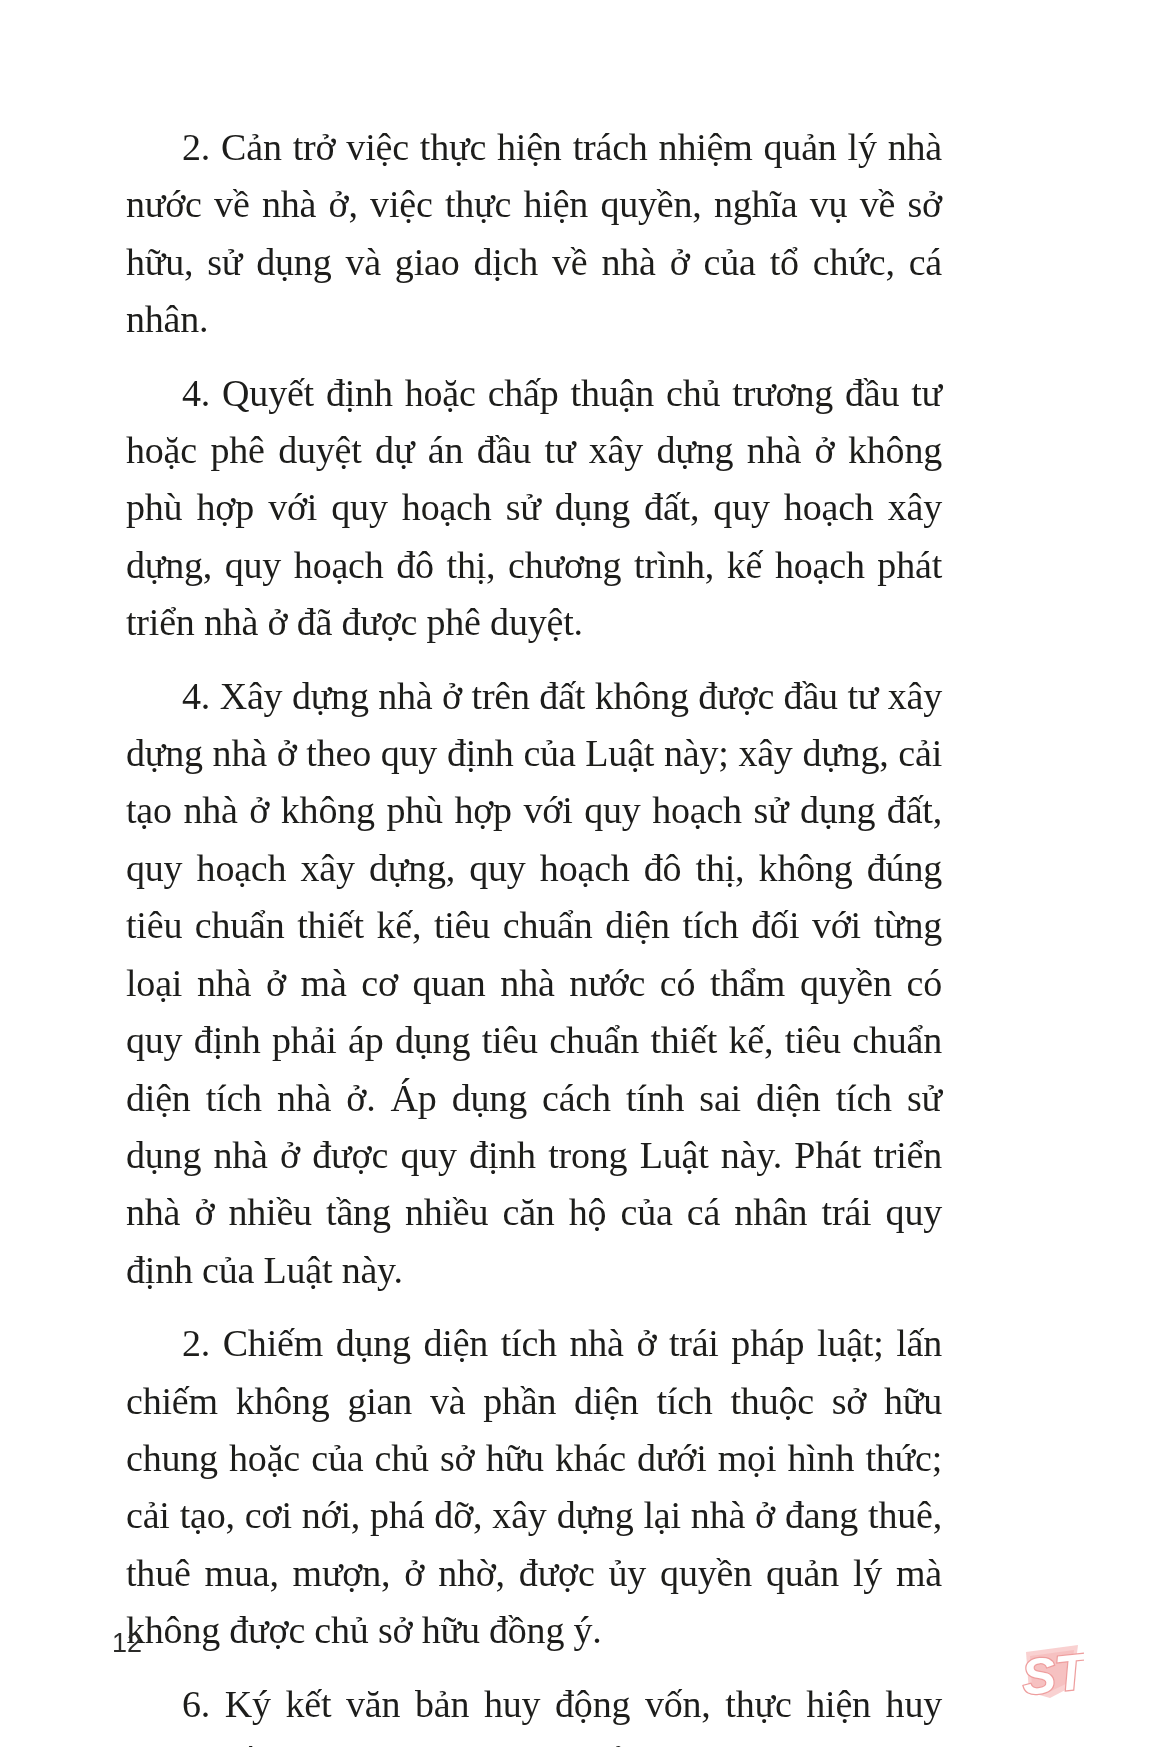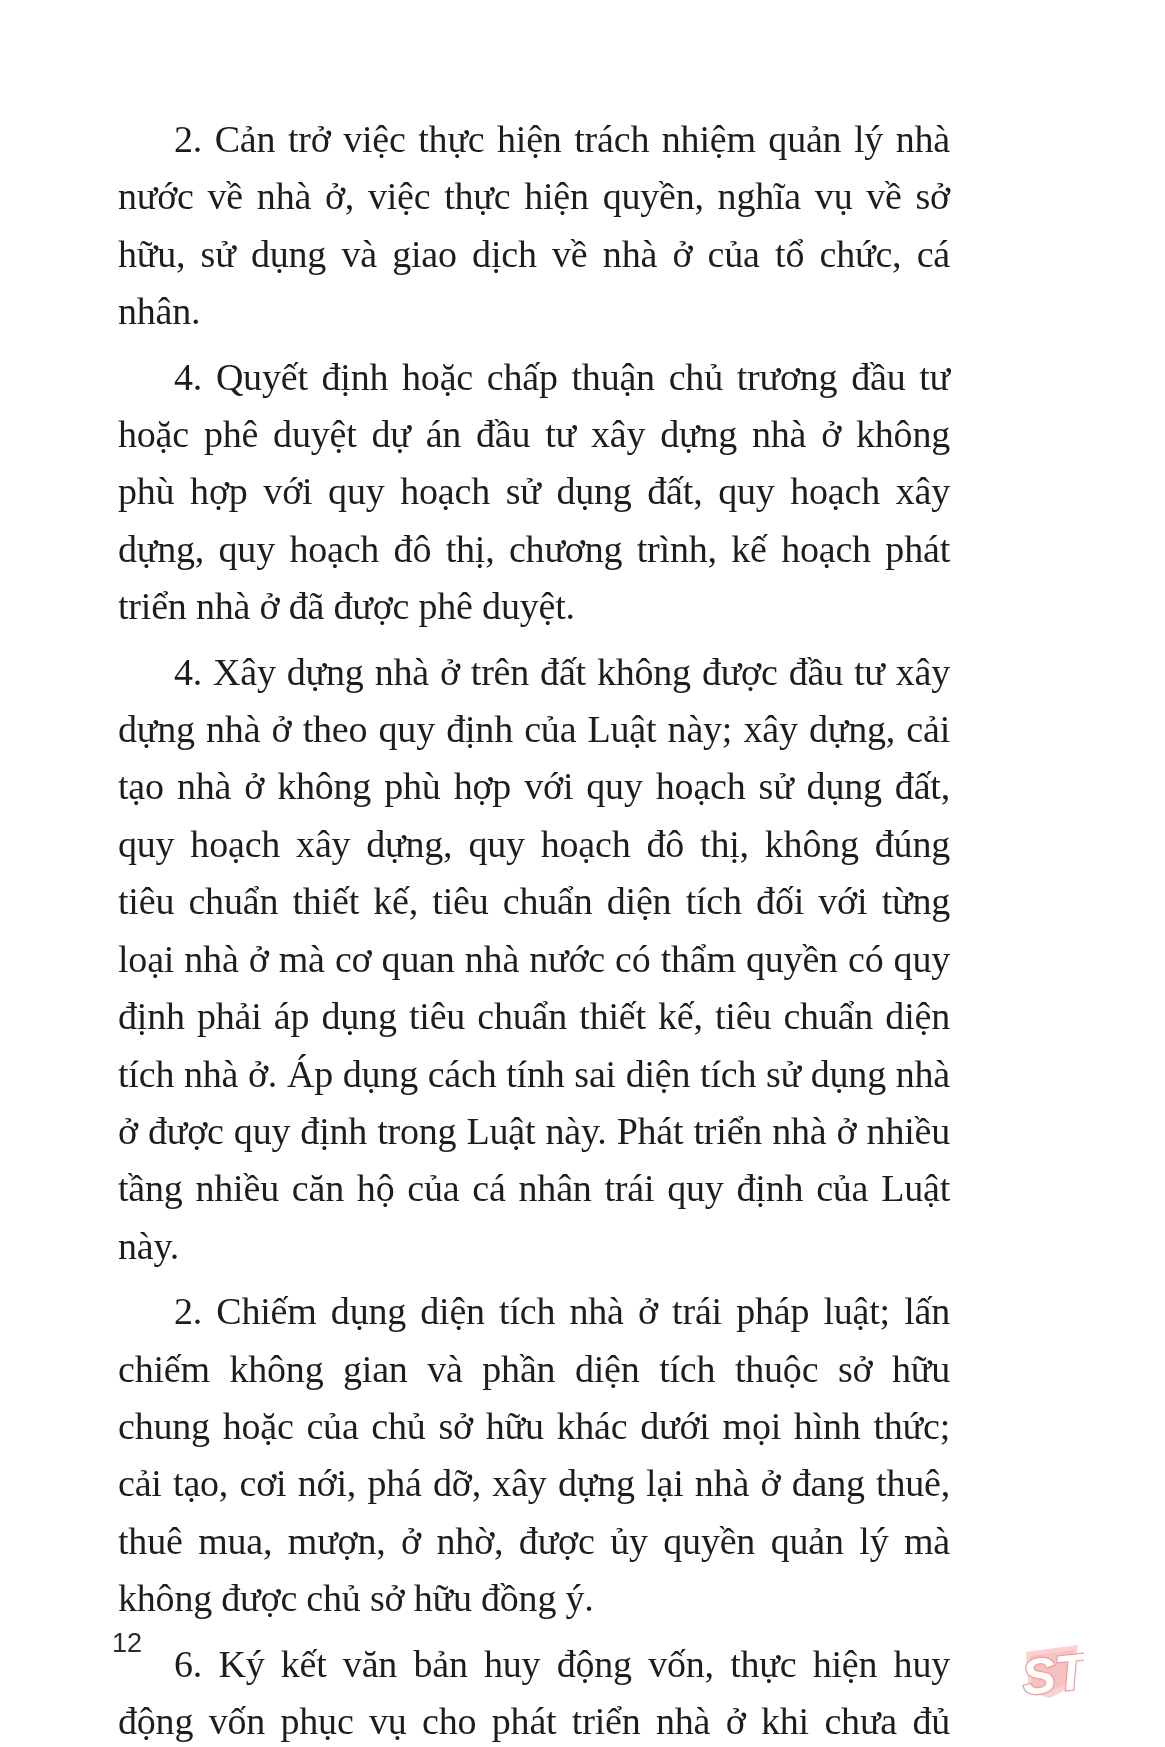--- a/index.html
+++ b/index.html
@@ -25,21 +25,21 @@
     width: 848px;
     font-family: "Liberation Serif", "DejaVu Serif", serif;
     font-size: 38px;
     line-height: 57.4px;
     letter-spacing: -0.2px;
     color: #1d1d1b;
     text-align: justify;
     text-justify: inter-word;
   }
   .text-block p {
-    margin: 8px;
+    margin: 16px;
     padding: 0;
     text-indent: 56px;
   }
   .page-number {
     position: absolute;
     left: 112px;
     top: 1628px;
     font-family: Liberation Sans, sans-serif;
     font-size: 27px;
     color: #2b2b29;

